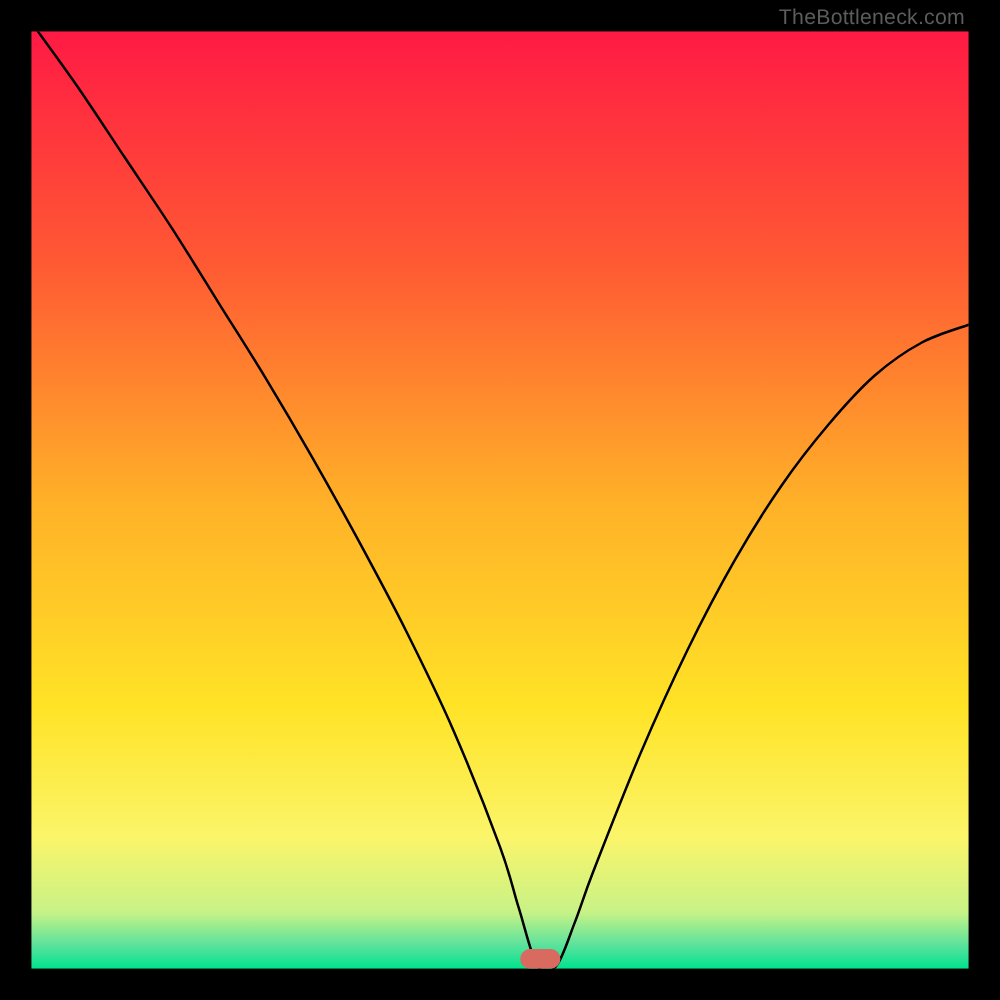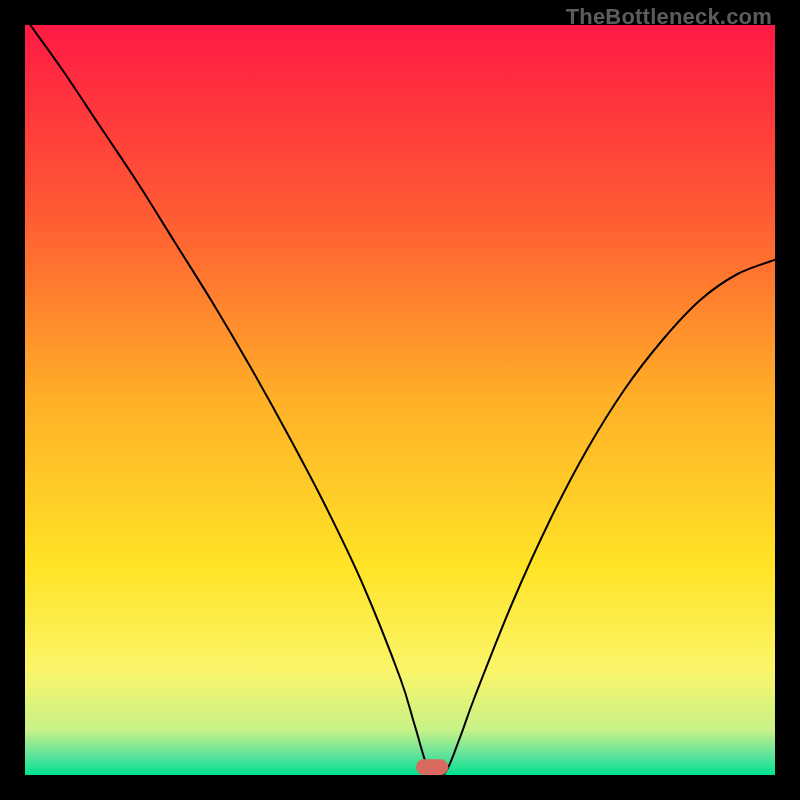--- a/index.html
+++ b/index.html
@@ -16,22 +16,22 @@
     top: 25px;
     width: 750px;
     height: 750px;
     background: #000;
   }
   .watermark {
     position: absolute;
     top: 4px;
     right: 28px;
     font-family: Arial, Helvetica, sans-serif;
-    font-size: 22px;
-    font-weight: 700;
+    font-size: 17px;
+    font-weight: 400;
     color: #5c5c5c;
     letter-spacing: 0.2px;
   }
 </style>
 </head>
 <body>
 
 <div class="frame">
   <svg id="chart-svg" width="750" height="750" viewBox="0 0 750 750">
       <defs>

